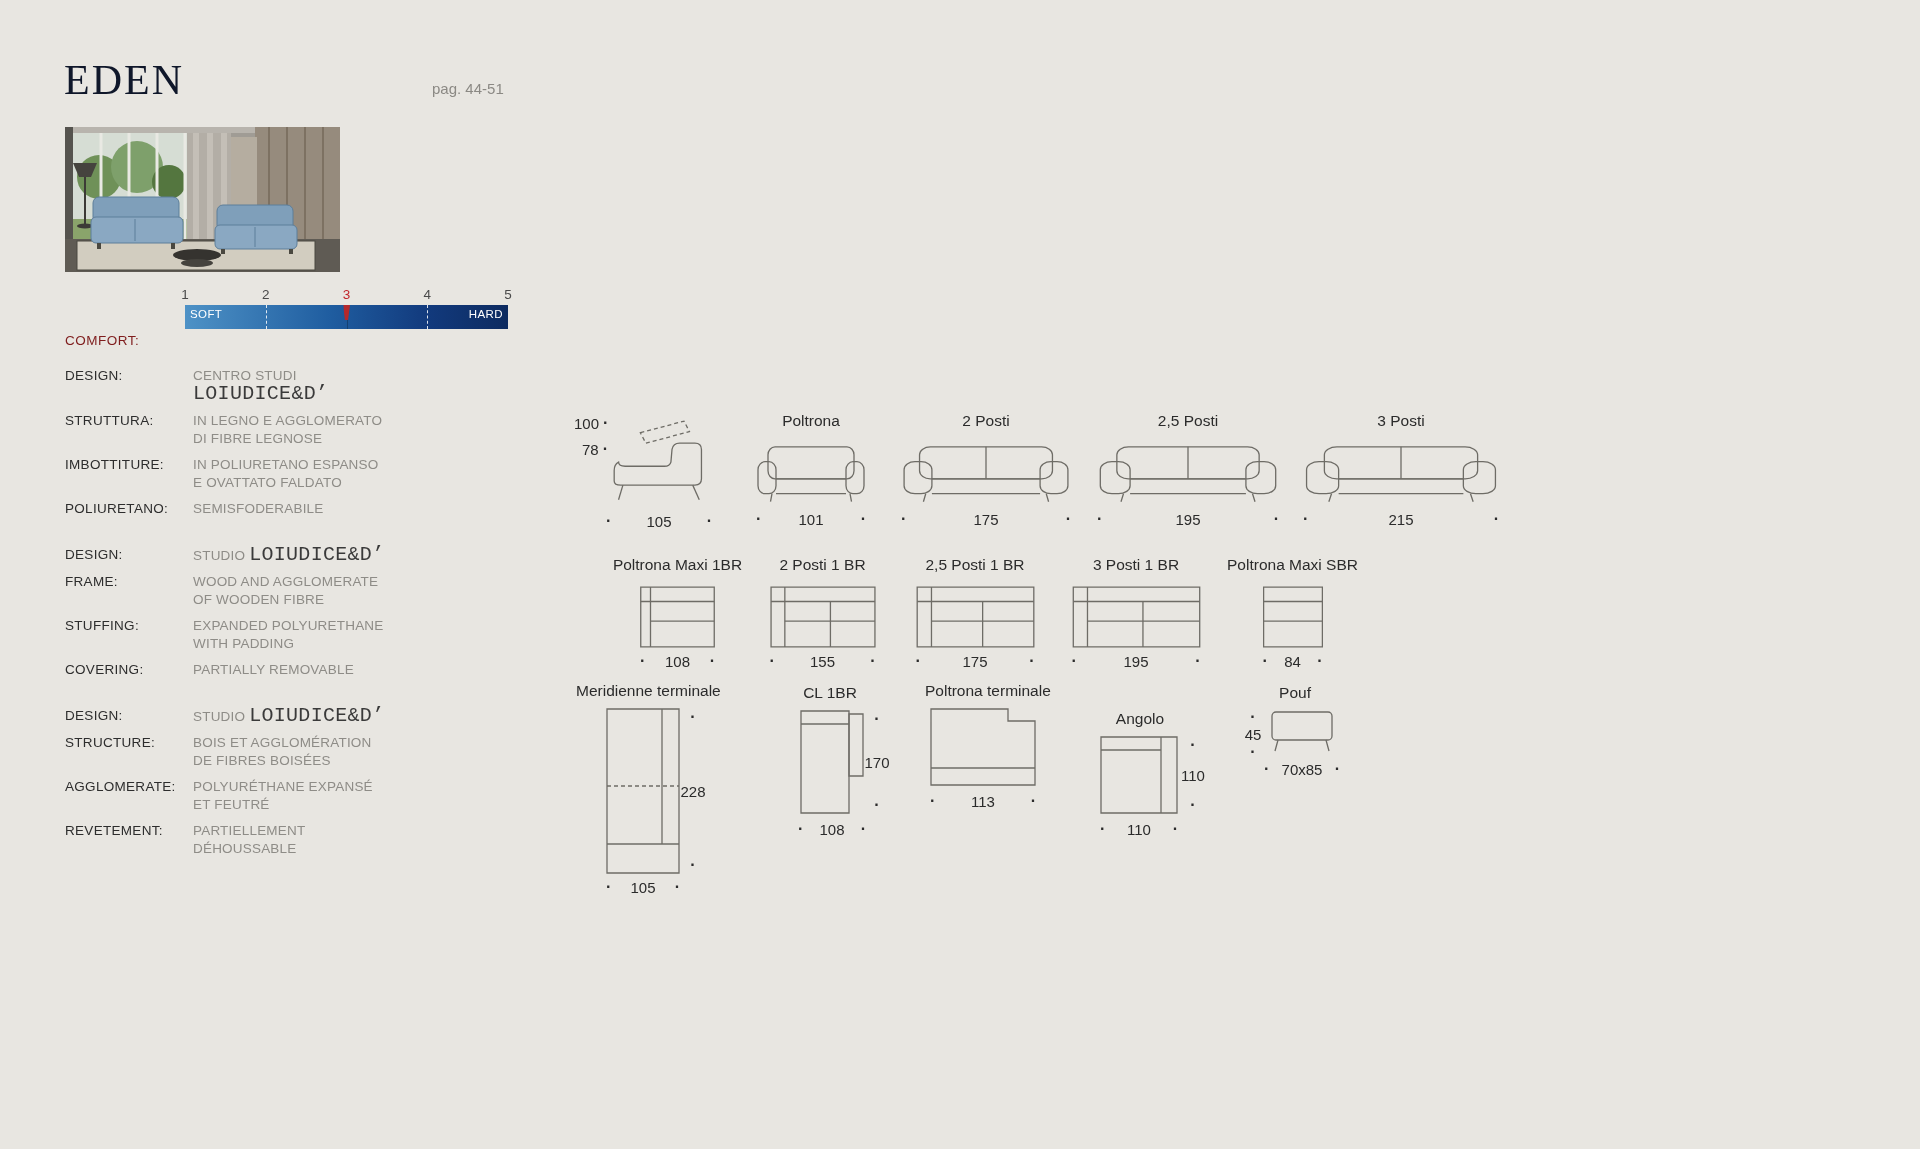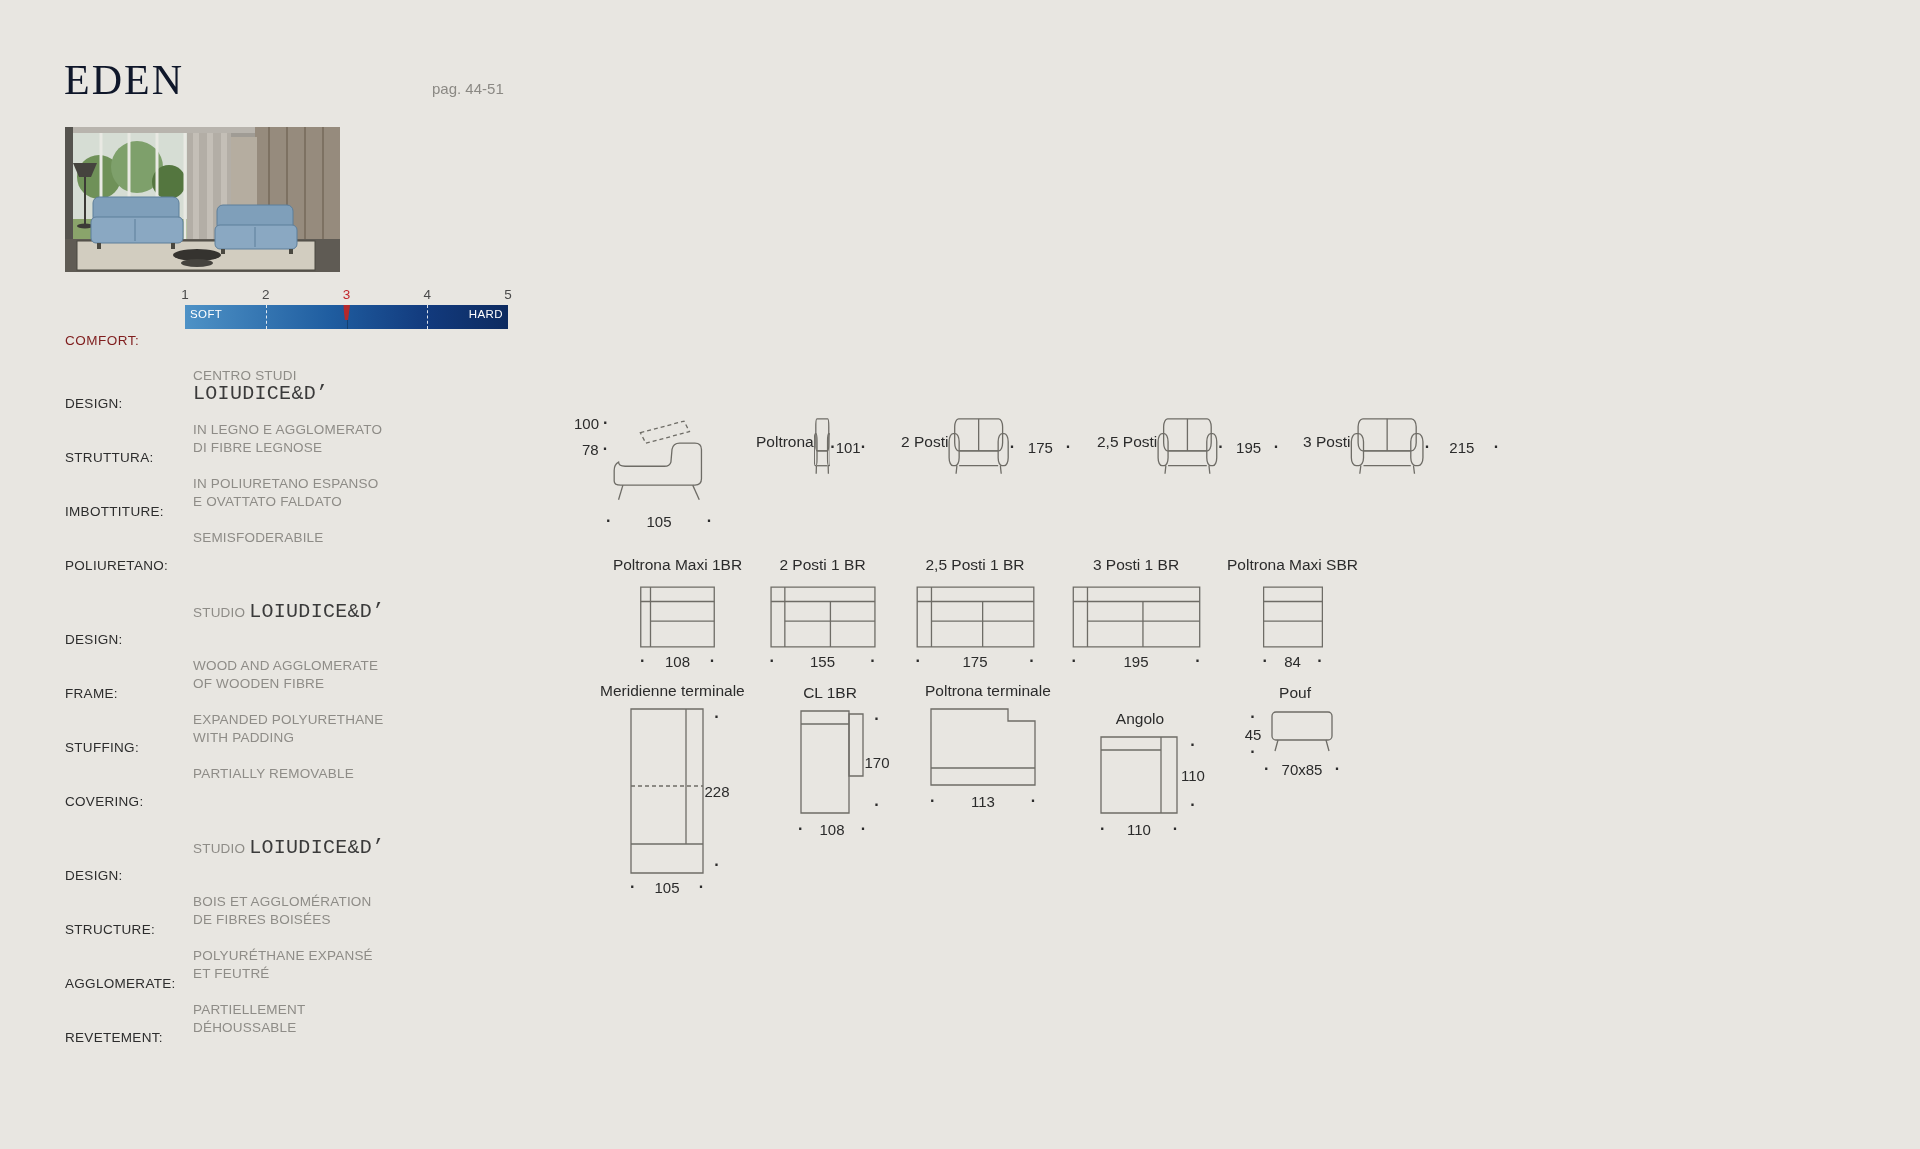--- a/index.html
+++ b/index.html
@@ -48,30 +48,30 @@
   }
   .comfort-label {
     position:absolute; left:65px; top:333px;
     font-size:13.5px; color:#7f1d1d; letter-spacing:.5px;
   }
 
   
   .specs { position:absolute; left:65px; top:367px; width:470px; }
   .spec-row { display:flex; margin-bottom:8px; }
   .spec-row.group-gap { margin-bottom:28px; }
-  .spec-label { width:128px; flex:none; font-size:13.5px; color:#2d2d2d; letter-spacing:.3px; line-height:18px;margin-top:28px; }
+  .spec-label { width:128px; flex:none; font-size:13.5px; color:#2d2d2d; letter-spacing:.3px; line-height:18px; }
   .spec-value { width:200px; font-size:13.5px; color:#8e8c87; letter-spacing:.2px; line-height:18px; white-space:pre-line; }
   .brand { font-family:Liberation Mono, monospace; color:#3a3a3a; font-size:20px; letter-spacing:.3px; }
 
   
   svg.draw * { vector-effect:non-scaling-stroke; }
   svg.draw { stroke:#6e6c66; fill:none; stroke-width:1.3; }
   svg.photo-svg { display:block; }
 
-  .cell { position:absolute; top:412px; display:flex; flex-direction:row; align-items:center; }
+  .cell { position:absolute; top:412px; display:flex; flex-direction:column; align-items:center; }
   .vlabel { font-size:15.5px; color:#2b2b2b; height:20px; margin-bottom:8px; white-space:nowrap; }
   .cell svg.draw { margin-bottom:6px; }
 
   .cell2 { position:absolute; top:556px; text-align:center; }
   .cell2 .vlabel { margin-bottom:10px; }
   .cell2 .inner { margin:0 auto; }
   .cell2 svg.draw { margin-bottom:4px; display:block; }
 
   .cell3 { position:absolute; top:682px; }
   .cell3 .vlabel { text-align:center; }
@@ -407,21 +407,21 @@
       <line x1="1" y1="34" x2="99" y2="34"></line>
     </svg>
     <div class="dim-h">
       <span class="dot"></span>
         <span>84</span>
         <span class="dot"></span>
     </div>
   </div>
 </div>
 
-<div class="cell3" style="left:600px;width:135px;height:220px">
+<div class="cell3" style="left:576px;width:135px;height:220px">
   <div class="vlabel">Meridienne terminale</div>
   <svg class="draw" style="left:30px;top:26px" width="74" height="166" viewBox="0 0 74 166">
     <rect x="1" y="1" width="72" height="164"></rect>
     <line x1="56" y1="1" x2="56" y2="136"></line>
     <line x1="1" y1="78" x2="73" y2="78" stroke-dasharray="4 3"></line>
     <line x1="1" y1="136" x2="73" y2="136"></line>
   </svg>
   <div class="dim-v" style="left:104px;top:26px;height:166px">
     <span class="dot"></span>
     <span>228</span>

